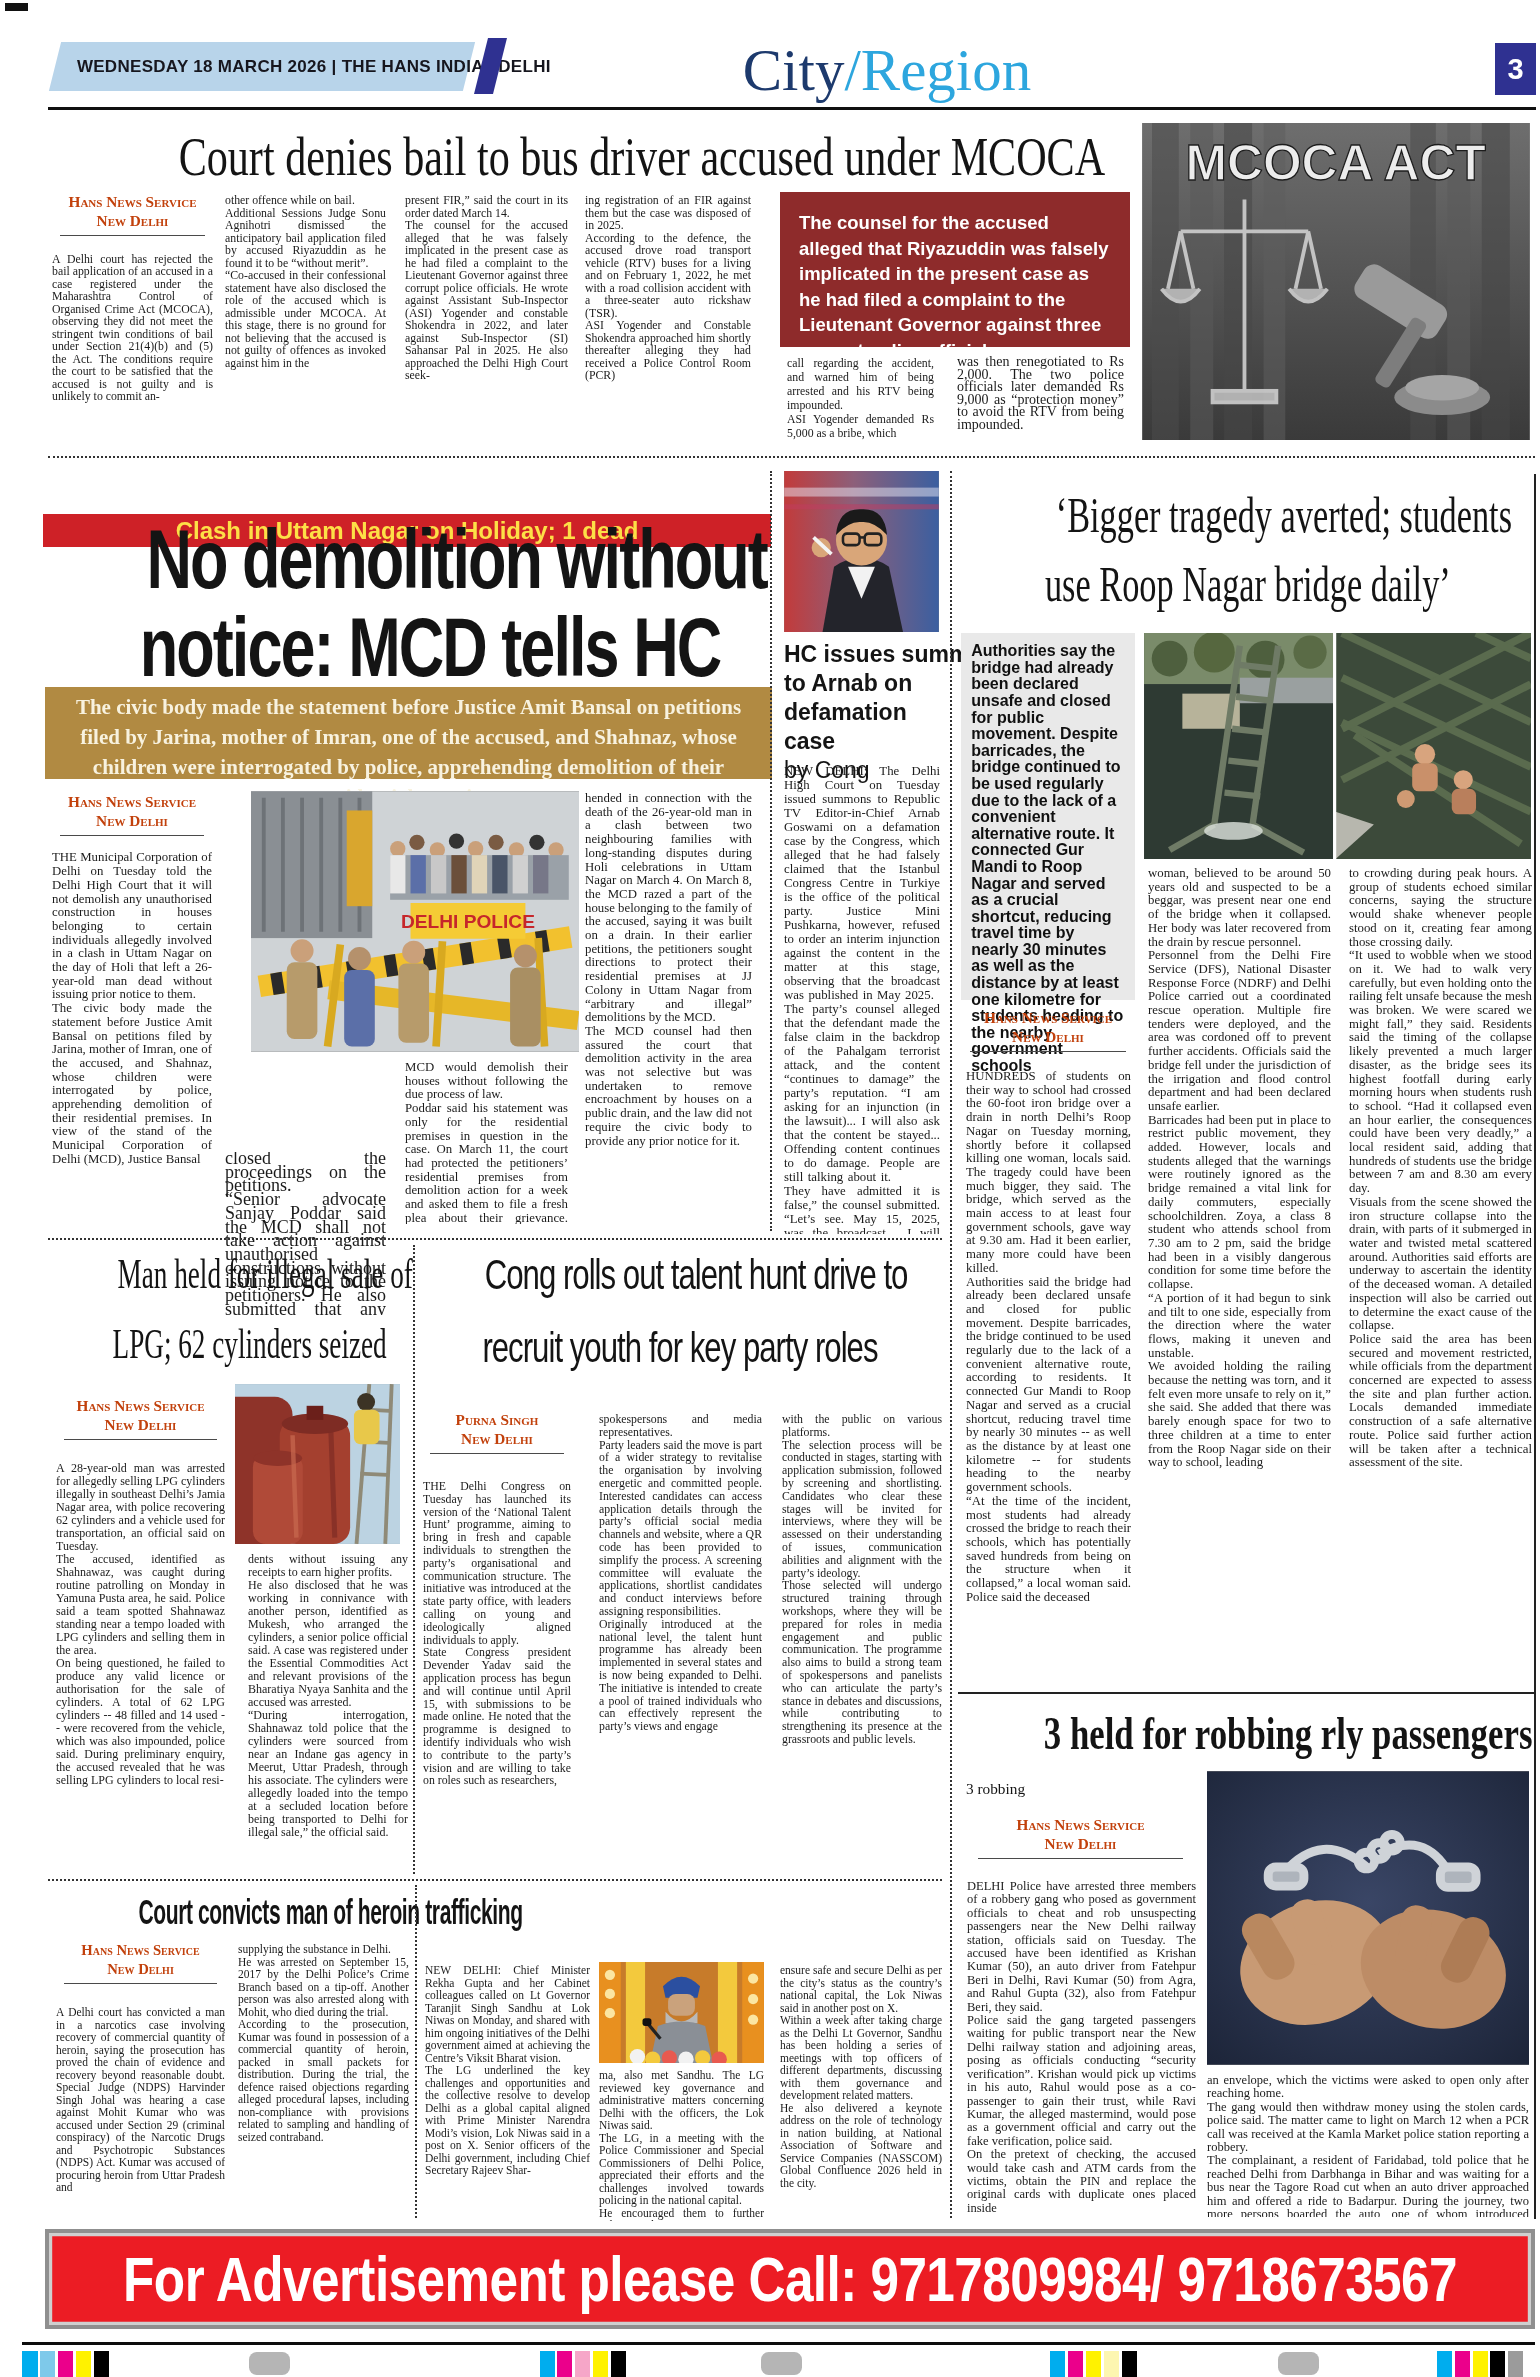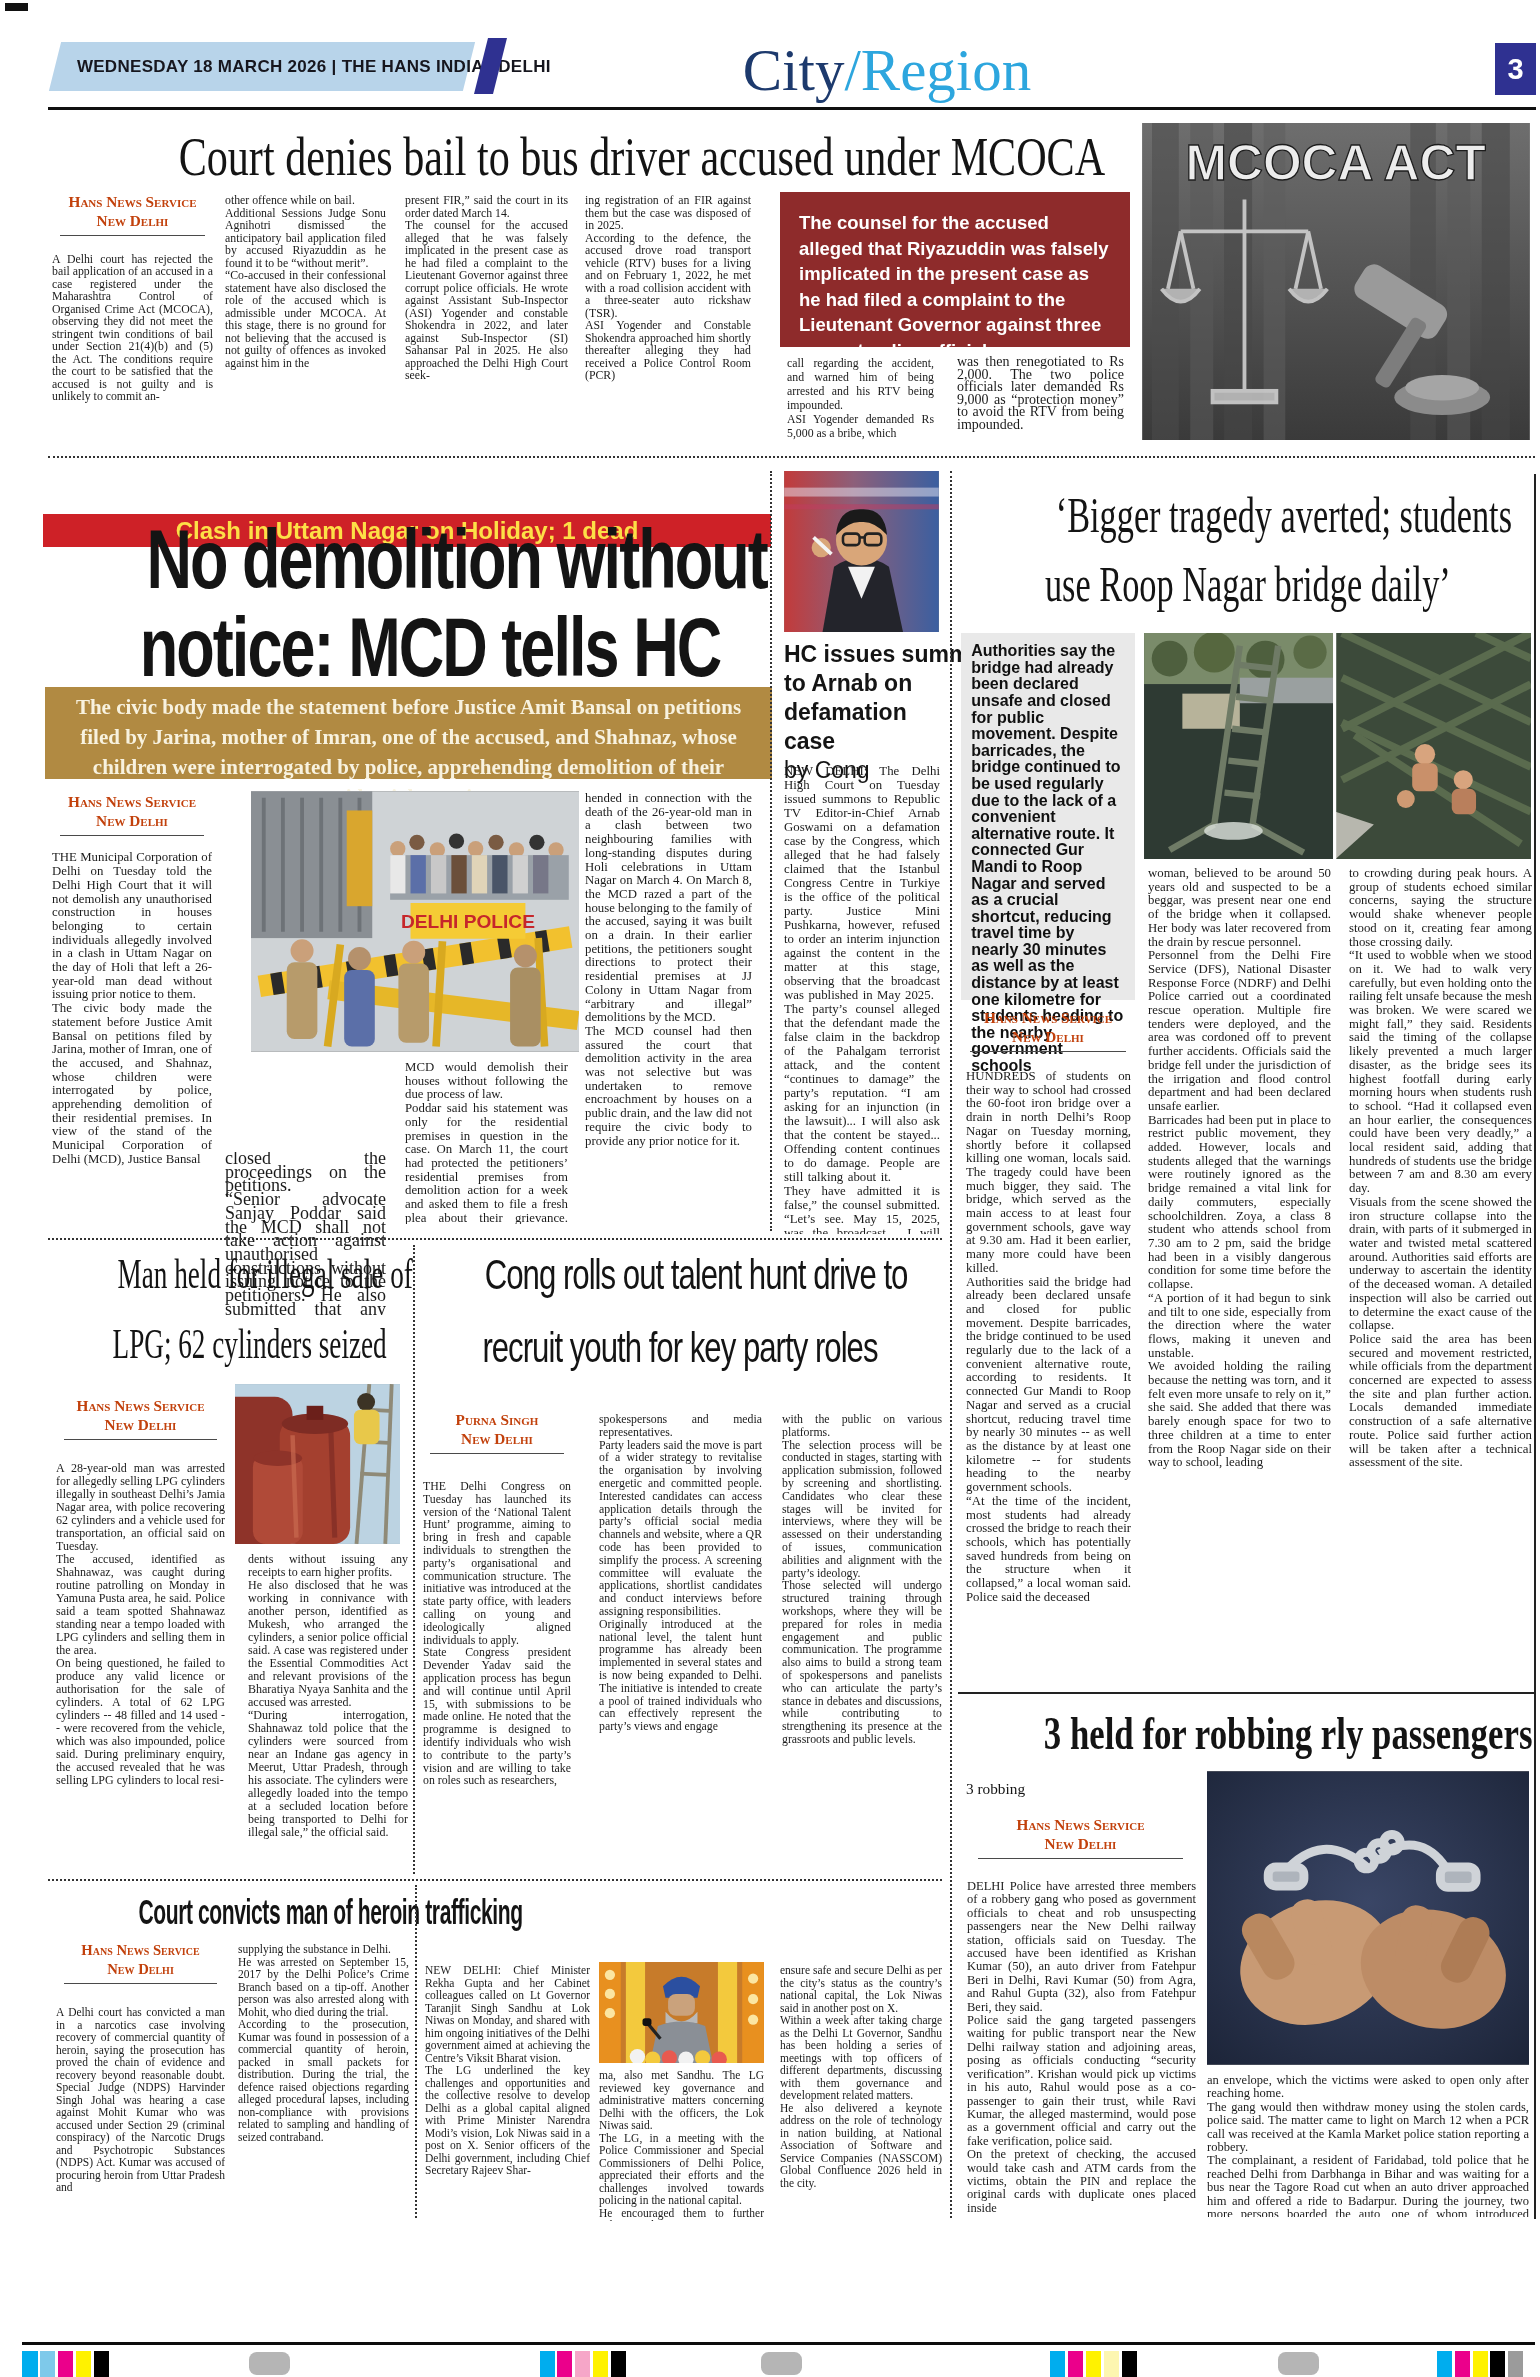--- a/index.html
+++ b/index.html
@@ -501,20 +501,23 @@
       </g>
     </svg>
   </div>
   <div class="abs bodytxt" style="left:967px;top:1880px;width:229px;height:337px;font-size:12.5px;line-height:13.4px;">DELHI Police have arrested three members of a robbery gang who posed as government officials to cheat and rob unsuspecting passengers near the New Delhi railway station, officials said on Tuesday. The accused have been identified as Krishan Kumar (50), an auto driver from Fatehpur Beri in Delhi, Ravi Kumar (50) from Agra, and Rahul Gupta (32), also from Fatehpur Beri, they said.
 Police said the gang targeted passengers waiting for public transport near the New Delhi railway station and adjoining areas, posing as officials conducting “security verification”. Krishan would pick up victims in his auto, Rahul would pose as a co-passenger to gain their trust, while Ravi Kumar, the alleged mastermind, would pose as a government official and carry out the fake verification, police said.
 On the pretext of checking, the accused would take cash and ATM cards from the victims, obtain the PIN and replace the original cards with duplicate ones placed inside</div>
   <div class="abs bodytxt" style="left:1207px;top:2074px;width:322px;height:143px;font-size:12.5px;line-height:13.4px;">an envelope, which the victims were asked to open only after reaching home.
 The gang would then withdraw money using the stolen cards, police said. The matter came to light on March 12 when a PCR call was received at the Kamla Market police station reporting a robbery.
 The complainant, a resident of Faridabad, told police that he reached Delhi from Darbhanga in Bihar and was waiting for a bus near the Tagore Road cut when an auto driver approached him and offered a ride to Badarpur. During the journey, two more persons boarded the auto, one of whom introduced himself as a government official and began checking the complainant’s belongings on the pretext of security verification, a senior police officer said.</div>
 
+  <div class="abs adbox sans" style="left:45px;top:2229px;width:1490px;height:100px;">
+    <span>For Advertisement please Call: 9717809984/ 9718673567</span>
+  </div>
 
   <div class="abs" style="left:22.4px;top:2342px;width:1513px;height:2.6px;background:#0c0c0c;"></div>
   <div class="abs" id="colorbars" style="left:0;top:2351px;width:1541px;height:26px;">
       <div class="colorbar-cell" style="left: 22.4px; background: rgb(0, 173, 238);"></div>
       <div class="colorbar-cell" style="left: 40px; background: rgb(126, 201, 234);"></div>
       <div class="colorbar-cell" style="left: 58px; background: rgb(235, 0, 139);"></div>
       <div class="colorbar-cell" style="left: 76px; background: rgb(255, 242, 0);"></div>
       <div class="colorbar-cell" style="left: 94px; background: rgb(0, 0, 0);"></div>
       <div class="colorbar-cell" style="left: 540px; background: rgb(0, 173, 238);"></div>
       <div class="colorbar-cell" style="left: 557px; background: rgb(235, 0, 139);"></div>

